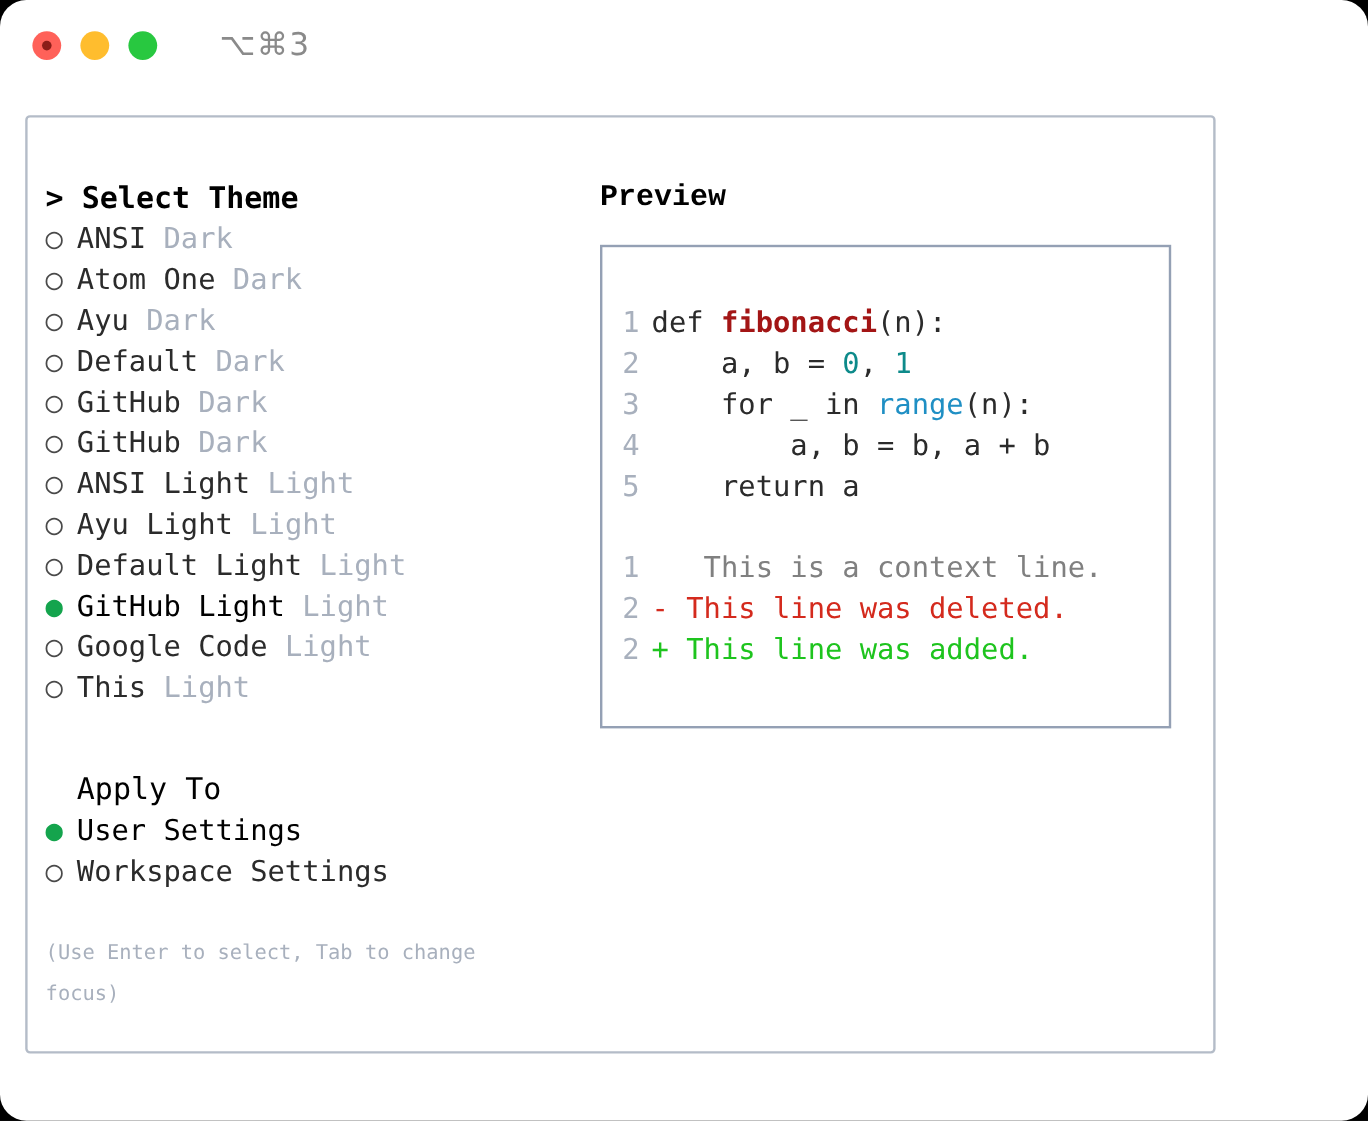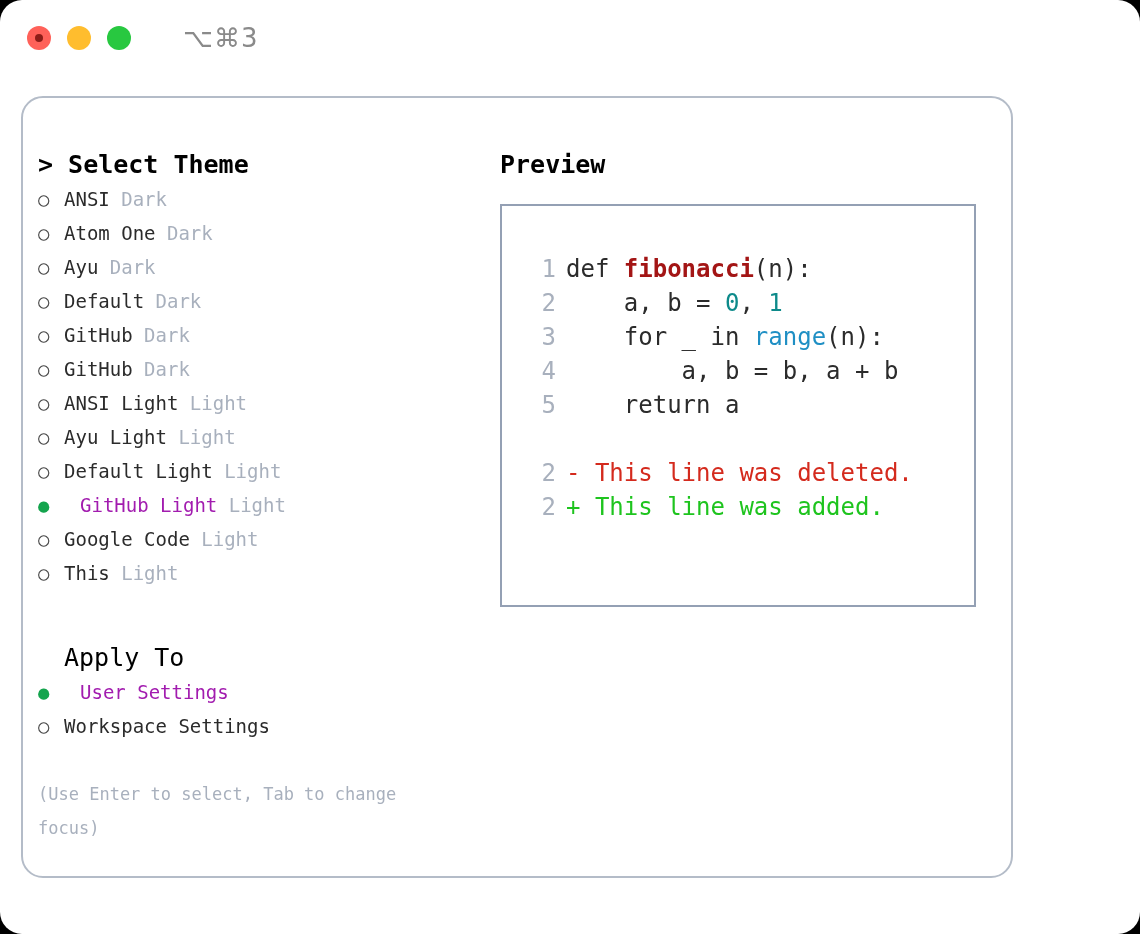--- a/index.html
+++ b/index.html
@@ -74,21 +74,21 @@
   }
 
   
   .panel {
     position: absolute;
     left: 21px;
     top: 96px;
     width: 992px;
     height: 782px;
     border: 2px solid #b4bcc8;
-    border-radius: 22px;
+    border-radius: 4px;
     box-sizing: border-box;
     background: #ffffff;
   }
 
   .columns {
     position: absolute;
     left: 0;
     top: 0;
     width: 100%;
     height: 100%;
@@ -109,34 +109,34 @@
 
   
   .section-title {
     font-size: 25px;
     font-weight: bold;
     color: #000000;
     line-height: 34px;
     white-space: pre;
   }
   .opt-row {
-    font-size: 19px;
+    font-size: 24px;
     line-height: 34px;
     color: #2b2b2b;
     white-space: pre;
     display: block;
   }
   .marker {
     display: inline-block;
     width: 26px;
     color: #4a4a4a;
   }
   .marker.sel { color: #14a44d; }
   .opt-name   { color: #2b2b2b; }
-  .opt-row.selected .opt-name { color: #a21caf; margin-left: 16px; }
+  .opt-row.selected .opt-name { color: #000000; }
   .opt-variant { color: #a8b0bd; }
 
   .group-label {
     font-size: 25px;
     line-height: 34px;
     color: #000000;
     white-space: pre;
     padding-left: 26px;
     margin-top: 17px;
   }
@@ -150,29 +150,30 @@
     white-space: normal;
     word-spacing: 0px;
   }
 
   
   .preview-title {
     font-size: 25px;
     font-weight: bold;
     color: #000000;
     line-height: 34px;
+    font-family: Liberation Mono, monospace;
   }
   .code-box {
     margin-top: 22px;
     width: 476px;
     height: 403px;
     border: 2px solid #94a0b4;
     box-sizing: border-box;
     background: #ffffff;
-    padding: 46px 0 0 32px;
+    padding: 46px 0 0 9px;
   }
   .code-line {
     font-size: 24px;
     line-height: 34px;
     white-space: pre;
     color: #2b2b2b;
   }
   .lno {
     color: #a8b0bd;
     display: inline-block;
@@ -242,20 +243,21 @@
         <div class="code-box">
           <div id="code-lines">
               <div class="code-line"><span class="lno">1</span><span class="tok-plain">def </span><span class="tok-fn">fibonacci</span><span class="tok-plain">(n):</span></div>
               <div class="code-line"><span class="lno">2</span><span class="tok-plain">    a, b = </span><span class="tok-num">0</span><span class="tok-plain">, </span><span class="tok-num">1</span></div>
               <div class="code-line"><span class="lno">3</span><span class="tok-plain">    for _ in </span><span class="tok-call">range</span><span class="tok-plain">(n):</span></div>
               <div class="code-line"><span class="lno">4</span><span class="tok-plain">        a, b = b, a + b</span></div>
               <div class="code-line"><span class="lno">5</span><span class="tok-plain">    return a</span></div>
             </div>
           <div class="diff-gap"></div>
           <div id="diff-lines">
+              <div class="code-line"><span class="lno">1</span><span class="diff-ctx"> </span><span class="diff-ctx">  This is a context line.</span></div>
               <div class="code-line"><span class="lno">2</span><span class="diff-del">-</span><span class="diff-del"> This line was deleted.</span></div>
               <div class="code-line"><span class="lno">2</span><span class="diff-add">+</span><span class="diff-add"> This line was added.</span></div>
             </div>
         </div>
       </div>
 
     </div>
   </div>
 </div>
 

